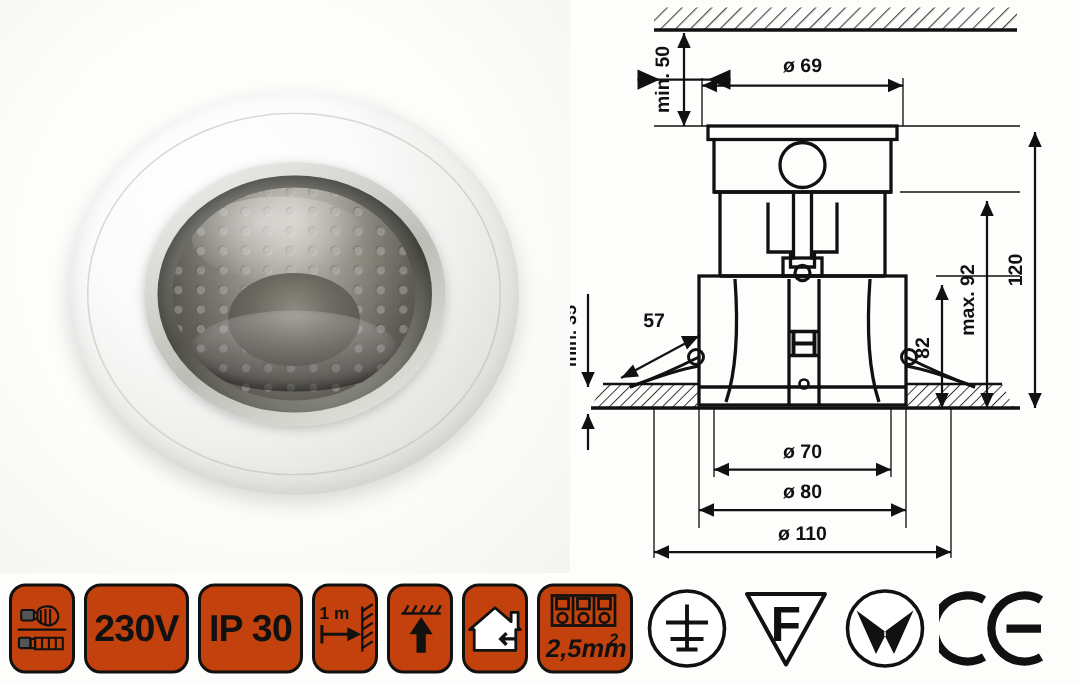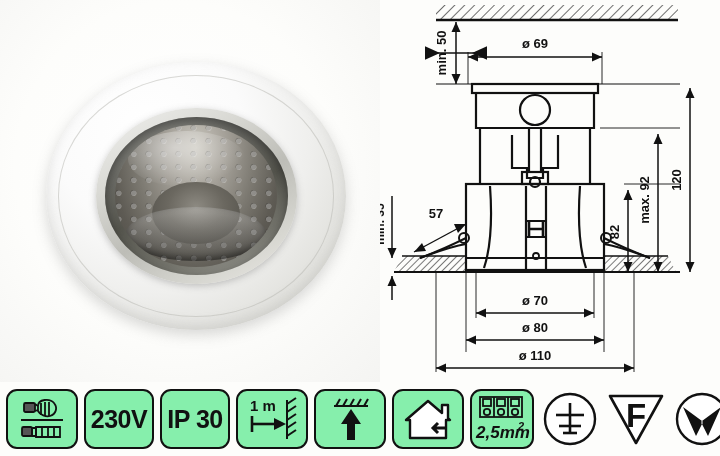--- a/index.html
+++ b/index.html
@@ -86,31 +86,31 @@
     display:flex;align-items:center;gap:6px;
     padding:0 6px;box-sizing:border-box;
   }
   .pic{
     flex:0 0 auto;
     height:60px;
     display:flex;align-items:center;justify-content:center;
   }
   .boxed{
     border:2.5px solid #111;border-radius:11px;
-    background:#86efac;
+    background:#c2410c;
     box-sizing:border-box;
   }
   .pic svg{display:block;}
   .pic-text{
     font-family:"Liberation Sans", sans-serif;
     font-weight:bold;font-size:25px;color:#111;
     letter-spacing:-.5px;line-height:1;
     white-space:nowrap;
   }
-  .w62{width:72px;}
+  .w62{width:44px;}
   .w70{width:70px;}
   .w64{width:64px;font-style:italic;}
   .w60{width:60px;}
 </style>
 </head>
 <body>
 
 <div class="sheet">
 
   <div class="photo-pane">

